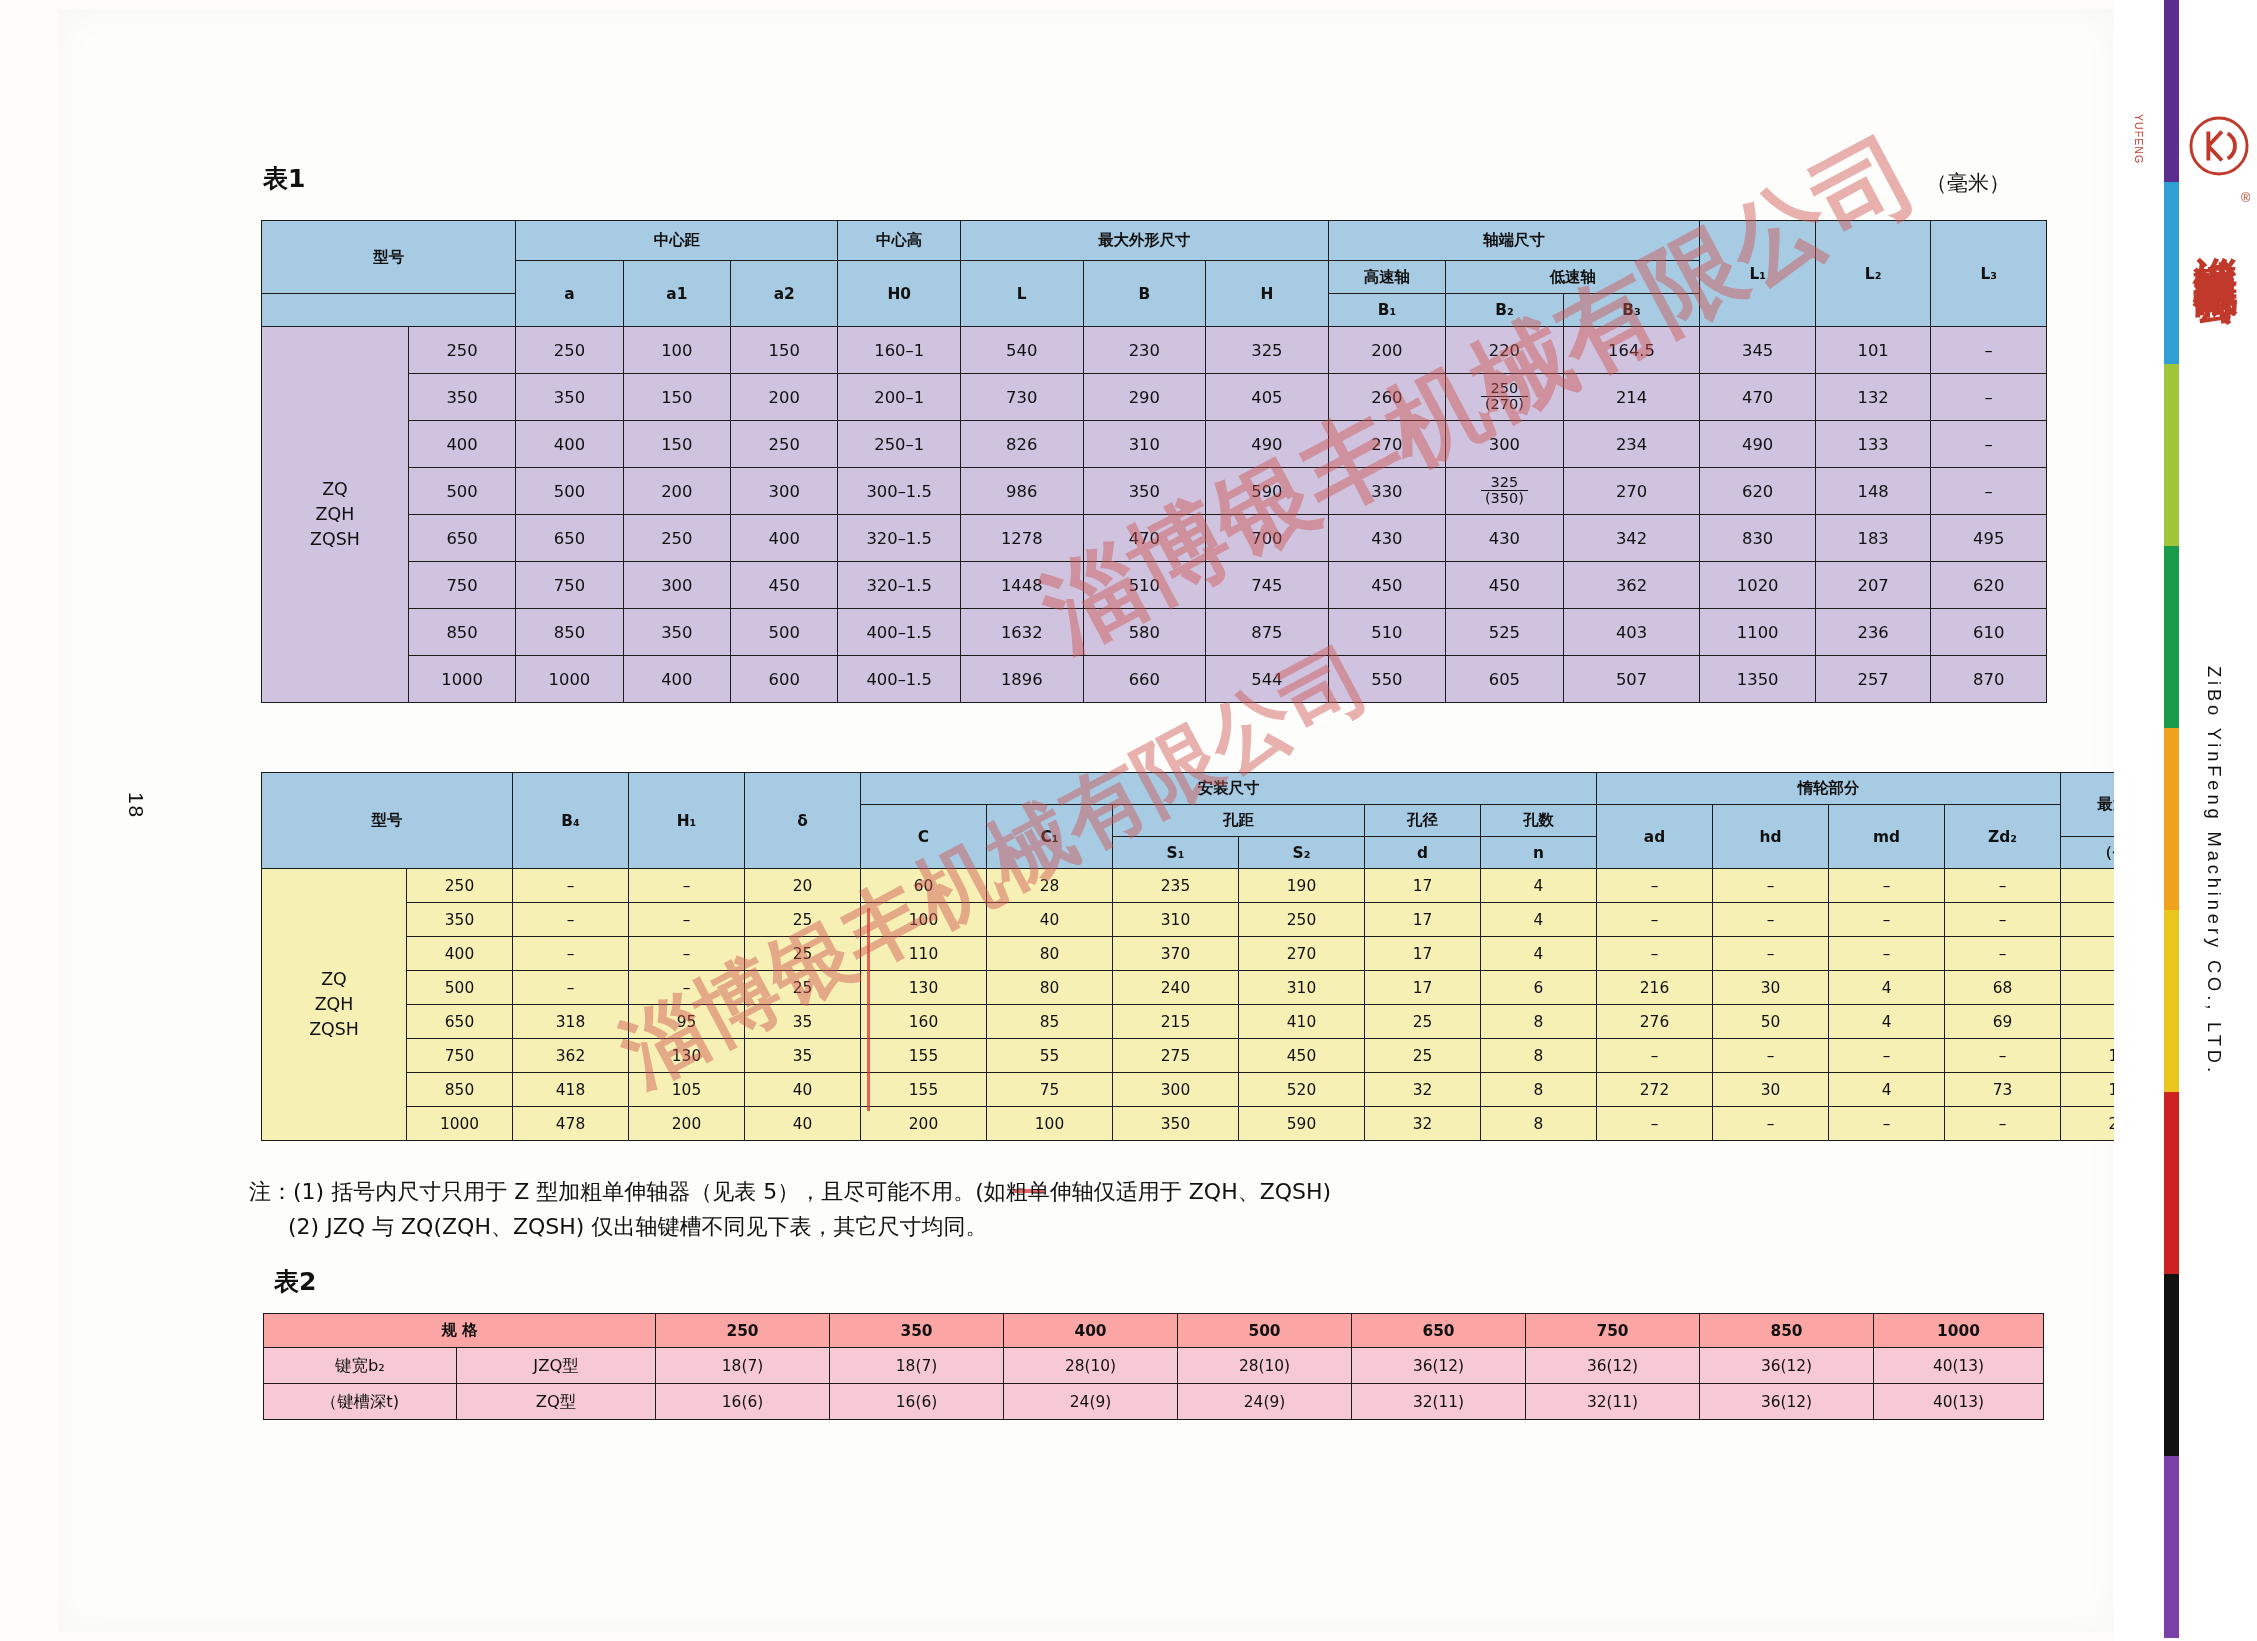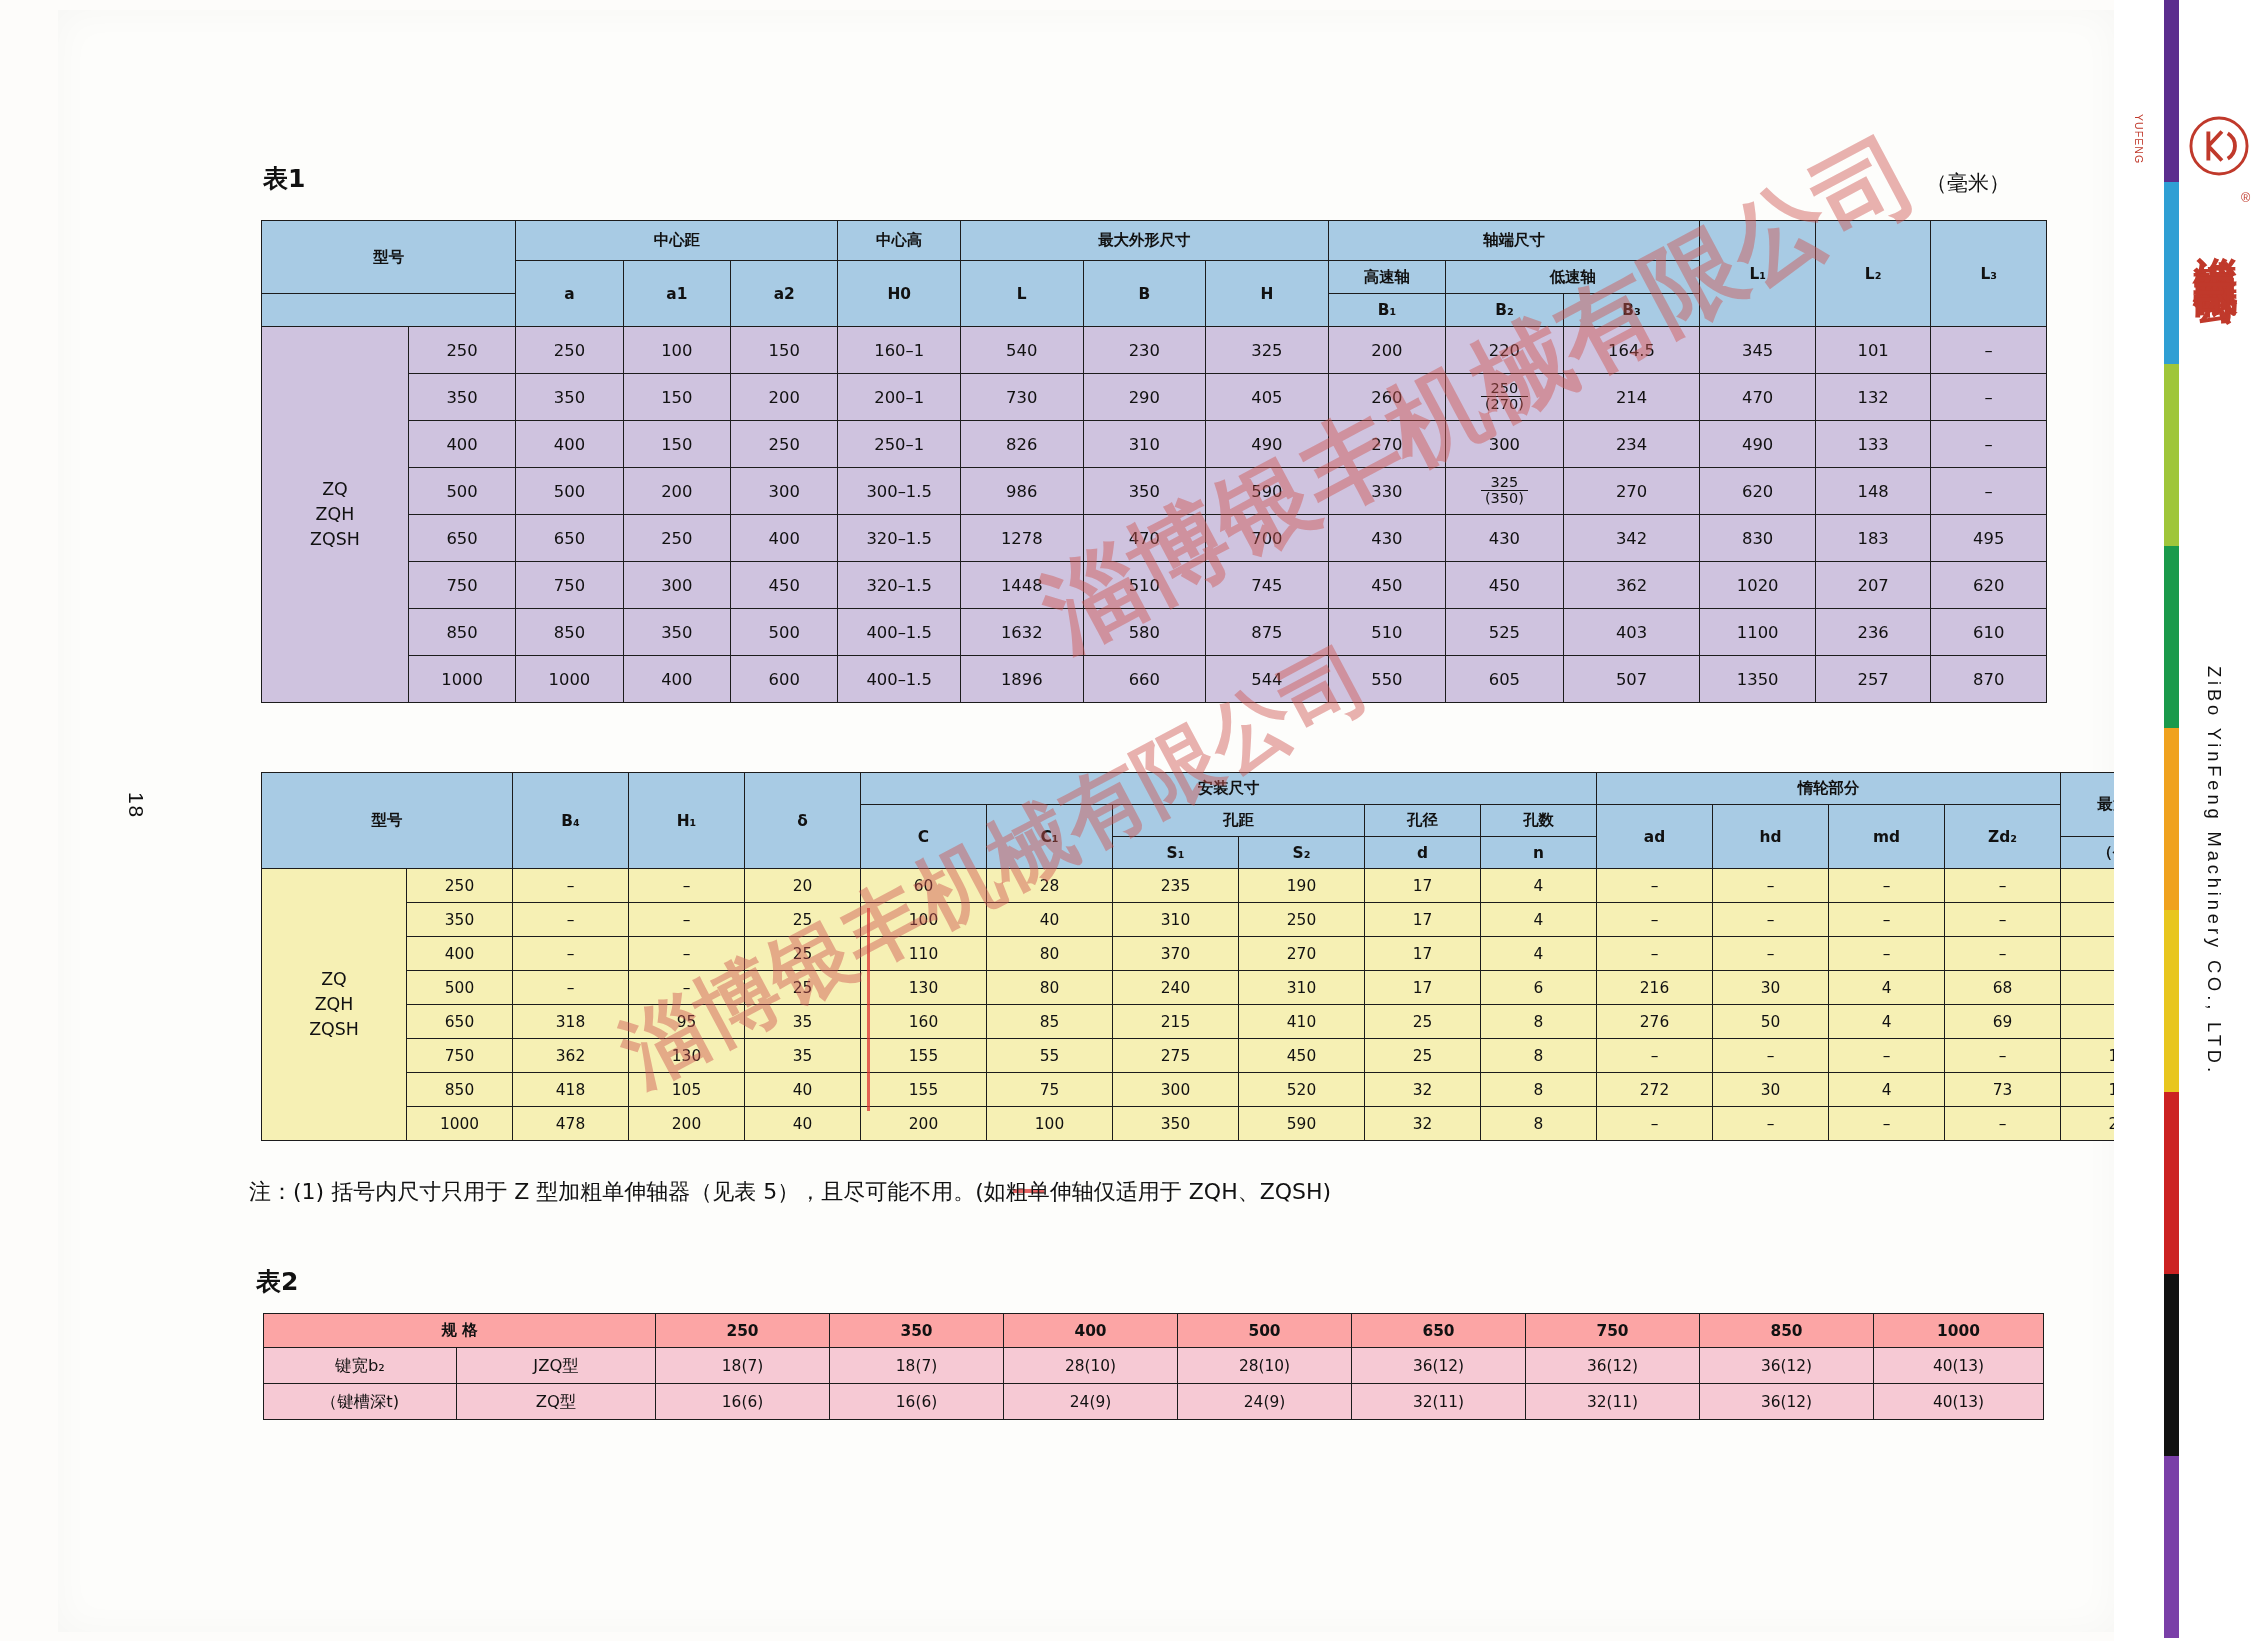--- a/index.html
+++ b/index.html
@@ -453,23 +453,24 @@
       <td class="body">2230</td>
     </tr>
   </tbody>
     </table>
 
   <div class="redline" style="left:1013px;top:1189px;width:31px;height:3.9px;"></div>
   <div class="redline" style="left:867px;top:908px;width:2.9px;height:203px;"></div>
 
   <div class="notes">
     <div>注：(1) 括号内尺寸只用于 Z 型加粗单伸轴器（见表 5），且尽可能不用。(如粗单伸轴仅适用于 ZQH、ZQSH)</div>
+    <div class="ind">(2) JZQ 与 ZQ(ZQH、ZQSH) 仅出轴键槽不同见下表，其它尺寸均同。</div>
   </div>
 
-  <div class="tbl-label" style="left:256px;top:1265px;">表2</div>
+  <div class="tbl-label" style="left:274px;top:1265px;">表2</div>
 
   <table class="t3">
     <colgroup>
       <col style="width:193px">
         <col style="width:199px">
       <col style="width:174px">
         <col style="width:174px">
         <col style="width:174px">
         <col style="width:174px">
       <col style="width:174px">

